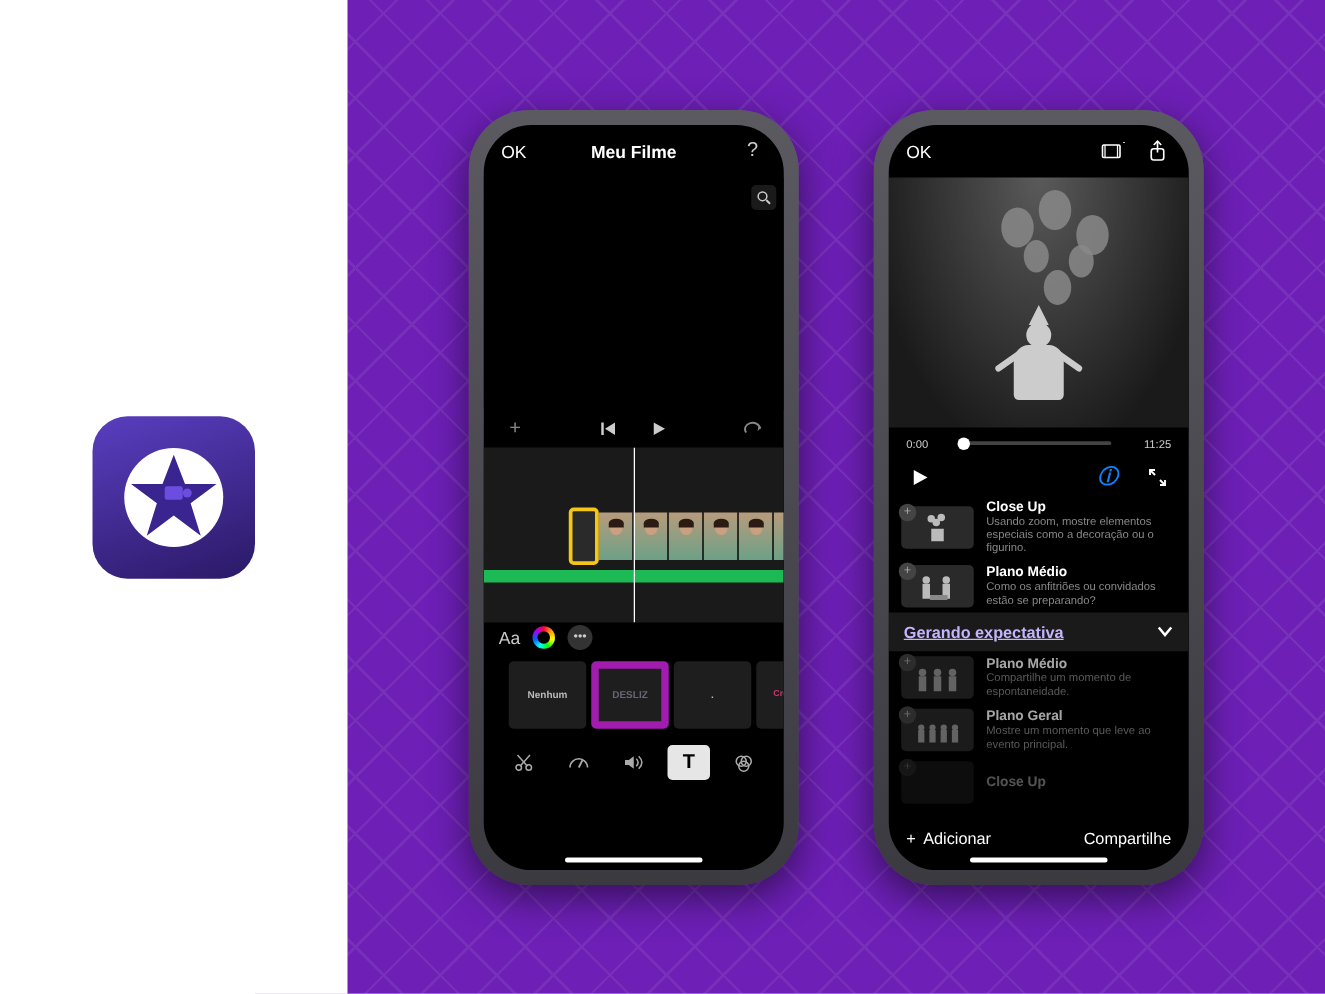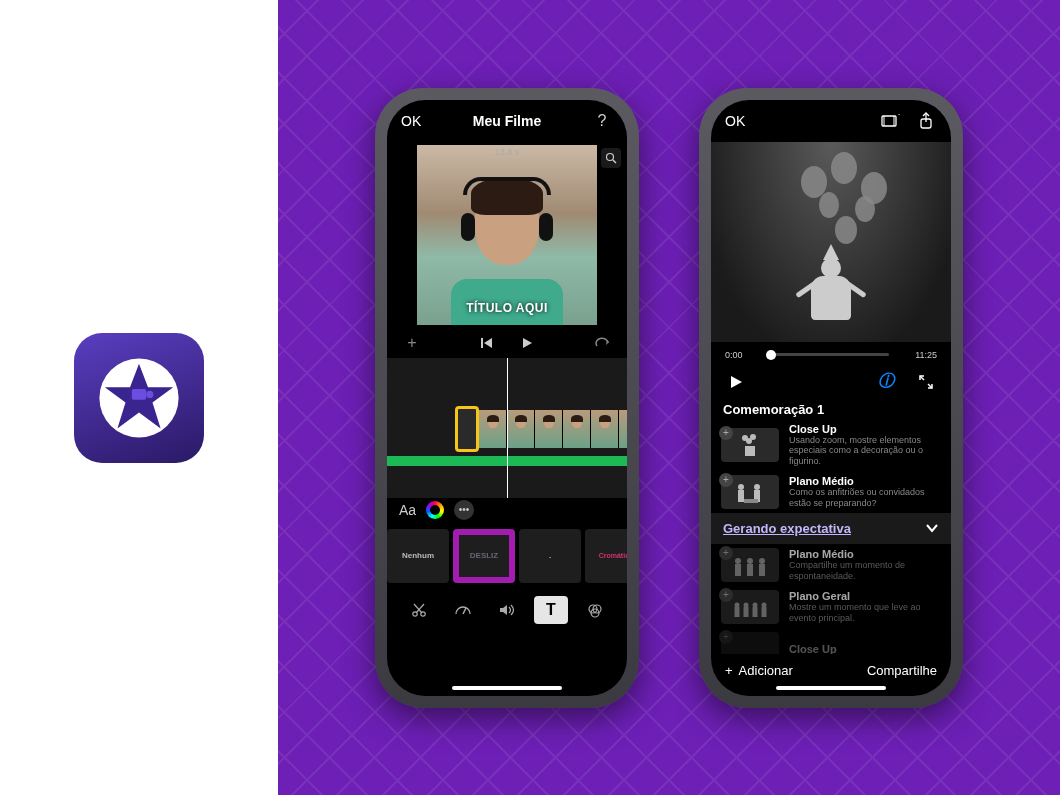--- a/index.html
+++ b/index.html
@@ -267,21 +267,21 @@
       position:relative;
     }
     .color-indicator::after{content:"";position:absolute;inset:4px;border-radius:50%;background:#000;}
     .more-dots { width:20px; height:20px; background:#333; border-radius:50%; display:flex; align-items:center; justify-content:center; font-size:10px;}
 
     .p1-title-options {
       height: 68px;
       display: flex;
       align-items: center;
       gap: 4px;
-      padding: 0 0;
+      padding: 0 20px;
       overflow: hidden;
     }
     .title-opt {
       width: 62px;
       height: 54px;
       background: #1e1e1e;
       border-radius: 4px;
       display: flex;
       align-items: center;
       justify-content: center;
@@ -468,31 +468,20 @@
       <div class="notch"></div>
       <div class="home-indicator"></div>
 
       <div class="p1-header">
         <span>OK</span>
         <span class="center">Meu Filme</span>
         <span class="icon-btn">?</span>
       </div>
 
       <div class="p1-preview-area">
-        <div class="preview-frame">
-          <div class="shirt"></div>
-          <div class="face">
-            <div class="hair"></div>
-            <div class="headphone-band"></div>
-            <div class="ear-l"></div>
-              <div class="ear-r"></div>
-          </div>
-          <div class="time-label">13,4 s</div>
-          <div class="title-overlay">TÍTULO AQUI</div>
-        </div>
         <div class="zoom-icon">
           <svg width="12" height="12" viewBox="0 0 12 12">
               <circle cx="5" cy="5" r="3.5" fill="none" stroke="#ccc" stroke-width="1.2"></circle>
               <line x1="8" y1="8" x2="11" y2="11" stroke="#ccc" stroke-width="1.5"></line>
             </svg>
         </div>
       </div>
 
       <div class="p1-controls">
         <span class="icon-btn" style="color:#888;">+</span>
@@ -651,21 +640,20 @@
                 <polyline points="14,10 14,14 10,14" fill="none" stroke="#fff" stroke-width="1.5"></polyline>
                 <line x1="2" y1="2" x2="6" y2="6" stroke="#fff" stroke-width="1.5"></line>
                 <line x1="14" y1="14" x2="10" y2="10" stroke="#fff" stroke-width="1.5"></line>
               </svg>
           </span>
         </div>
       </div>
 
       <div class="p2-scroll">
 
-        <div class="section-title">Comemoração 1</div>
         <div class="shot-list">
           <div class="shot-item">
             <div class="shot-thumb">
               <div class="shot-add">+</div>
               <svg width="30" height="26" viewBox="0 0 30 26">
                   <circle cx="10" cy="6" r="3" fill="#bbb"></circle>
                   <circle cx="18" cy="5" r="3" fill="#bbb"></circle>
                   <circle cx="14" cy="9" r="3" fill="#bbb"></circle>
                   <rect x="10" y="14" width="10" height="10" fill="#bbb"></rect>
                 </svg>

